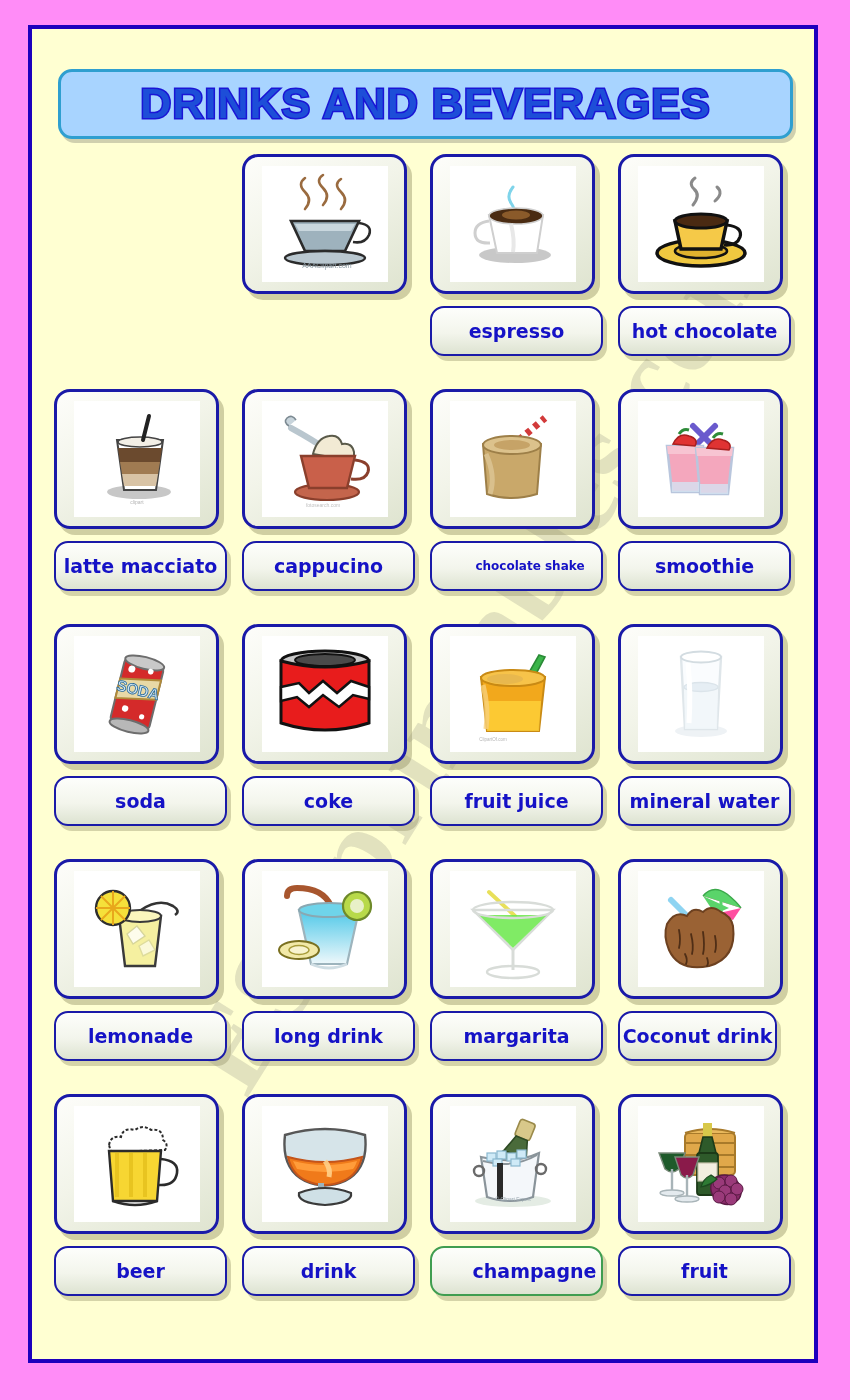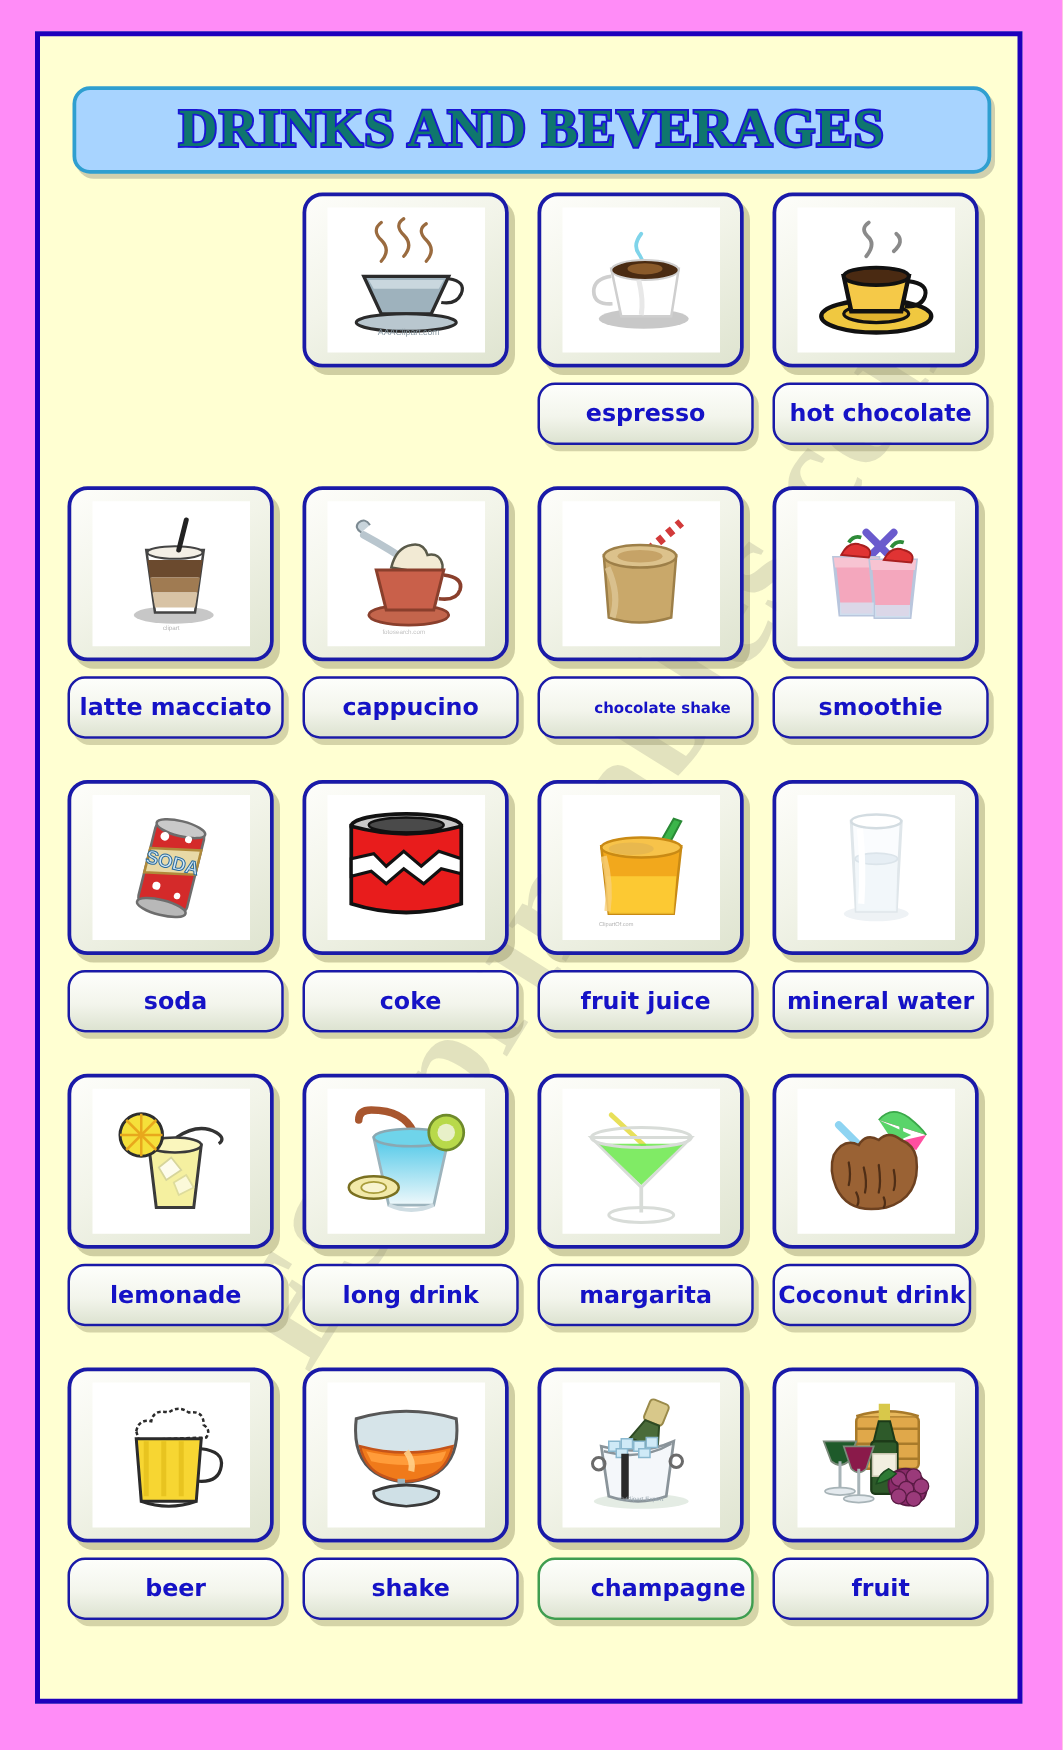--- a/index.html
+++ b/index.html
@@ -66,25 +66,25 @@
     box-shadow: 3px 4px 0 rgba(120,120,110,0.35);
     z-index: 10;
   }
   #title-text {
     position: absolute;
     left: 0;
     right: 0;
     top: 50%;
     transform: translateY(-52%);
     text-align: center;
-    font-family: Liberation Serif, serif;
+    font-family: Liberation Sans, sans-serif;
     font-weight: bold;
     font-size: 43px;
     letter-spacing: 1px;
-    color: #0f766e;
+    color: #1d4ed8;
     -webkit-text-stroke: 3px #1a15d6;
     paint-order: stroke fill;
     text-shadow: 0 0 0 #1a15d6;
   }
 
   
   #grid {
     position: absolute;
     left: 22px;
     top: 125px;
@@ -519,21 +519,21 @@
               <path d="M20 26 q40-12 80 0 q4 34 -20 46 q-20 9 -40 0 q-24 -12 -20 -46 Z" fill="#cfe0e6" stroke="#3a3a3a" stroke-width="2.4" opacity="0.85"></path>
               <path d="M23 48 q37 10 74 0 q-4 18 -19 24 q-18 8 -36 0 q-15 -6 -19 -24 Z" fill="#f07a1a" stroke="#c4541a" stroke-width="2"></path>
               <path d="M28 52 q32 8 64 0 q-2 6 -4 8 q-28 6 -56 0 Z" fill="#ff9c3a"></path>
               <path d="M60 52 q6 8 4 16" stroke="#ffd08a" stroke-width="5" fill="none" opacity="0.9"></path>
               <path d="M56 74 L56 84" stroke="#9db4bd" stroke-width="6" fill="none"></path>
               <path d="M34 84 q26-10 52 0 q2 10 -26 12 q-28 -2 -26 -12 Z" fill="#cfe0e6" stroke="#3a3a3a" stroke-width="2.2"></path>
             </svg>
           </div>
         </div>
         <div class="label-box">
-          <span class="label-text">shake</span>
+          <span class="label-text">drink</span>
         </div>
       </div>
 
       <div class="cell c2">
         <div class="pic-box">
           <div class="pic-inner">
             <svg width="120" height="110" viewBox="0 0 120 110">
               <ellipse cx="60" cy="92" rx="38" ry="6" fill="#e4ece4"></ellipse>
               <g transform="rotate(22 62 46)">
                 <rect x="54" y="10" width="16" height="18" rx="3" fill="#d8c88a" stroke="#9a8a4a" stroke-width="1.6"></rect>

